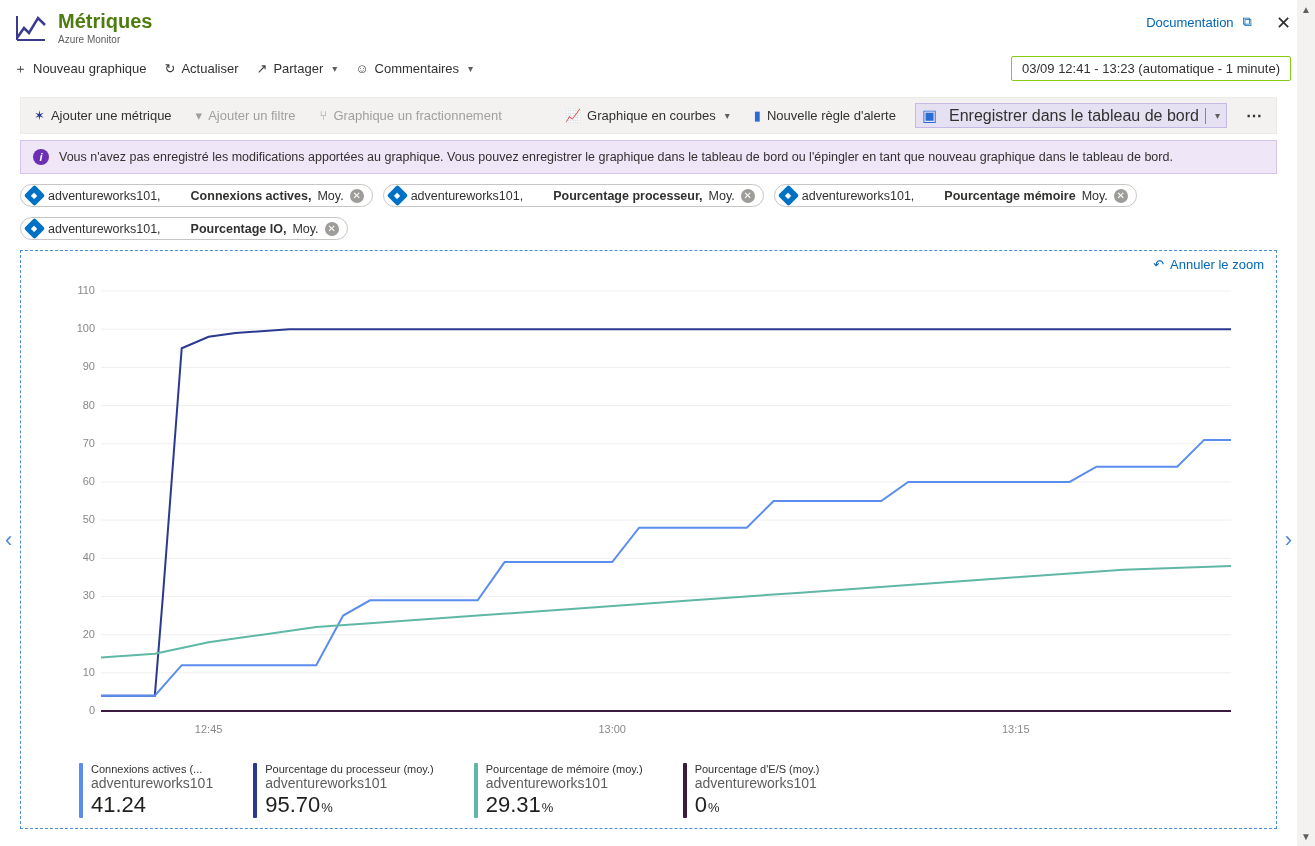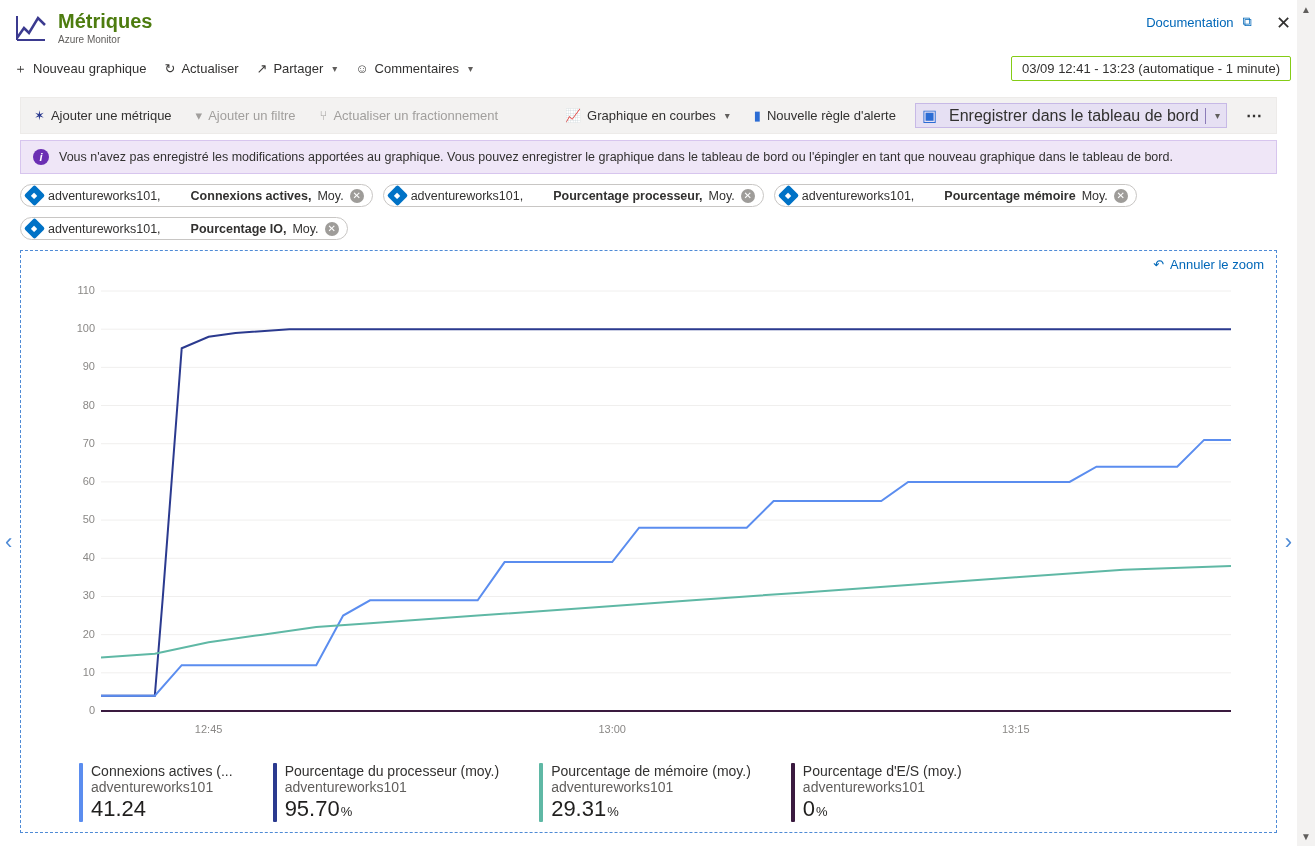--- a/index.html
+++ b/index.html
@@ -47,21 +47,21 @@
 .chartbox{ border:1px dashed #4f8bd6; margin-top:10px; padding:6px 10px 10px 10px; position:relative;}
 .undo{ position:absolute; top:6px; right:12px; color:#0067b8; font-size:13px; display:flex; align-items:center; gap:6px; cursor:pointer;}
 .navarrow{ position:absolute; top:50%; transform:translateY(-50%); font-size:22px; color:#4f8bd6; cursor:pointer; padding:10px 2px;}
 .navarrow.left{ left:-18px;} .navarrow.right{ right:-18px;}
 
 .plot{ position:relative; height:480px; margin-left:40px; margin-top:14px;} 
 
 .legend2{ display:flex; gap:40px; margin-top:8px; margin-left:48px;}
 .lg{ display:flex; gap:8px;}
 .lg .bar{ width:4px; border-radius:1px;}
-.lg .txt .t1{ font-size:14px; color:#323130;}
+.lg .txt .t1{ font-size:11px; color:#323130;}
 .lg .txt .t2{ font-size:14px; color:#605e5c;}
 .lg .txt .val{ font-size:22px; font-weight:400; color:#201f1e; margin-top:1px;}
 .lg .txt .val .unit{ font-size:13px; margin-left:1px;}
 .chev{ font-size:10px; margin-left:3px; color:#605e5c;}
 </style>
 </head>
 <body>
 
 <div class="scroll-right">
   <span class="arr">▲</span>
@@ -116,21 +116,21 @@
     <div class="tb">
         <span class="ic" style="color:#2b3a8f">✶</span>
         <span>Ajouter une métrique</span>
       </div>
     <div class="tb disabled">
         <span class="ic">▾</span>
         <span>Ajouter un filtre</span>
       </div>
     <div class="tb disabled">
         <span class="ic">⑂</span>
-        <span>Actualiser un fractionnement</span>
+        <span>Graphique un fractionnement</span>
       </div>
     <div class="spacer"></div>
     <div class="tb">
         <span class="ic" style="color:#2b6cd4">📈</span>
         <span>Graphique en courbes</span>
         <span class="chev">▾</span>
       </div>
     <div class="tb">
         <span class="ic" style="color:#2b6cd4">▮</span>
         <span>Nouvelle règle d'alerte</span>

